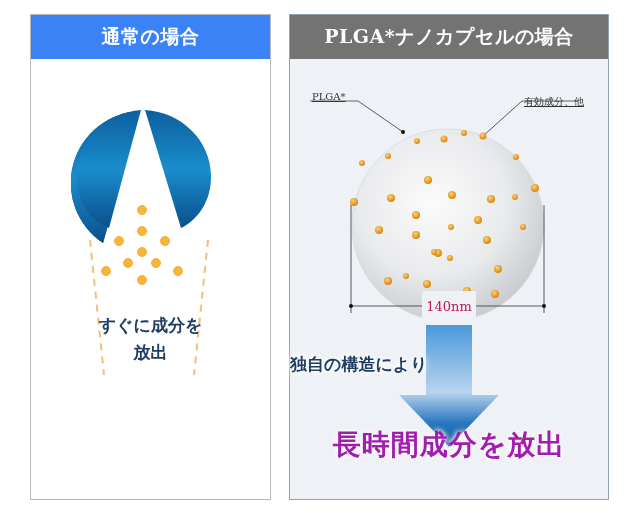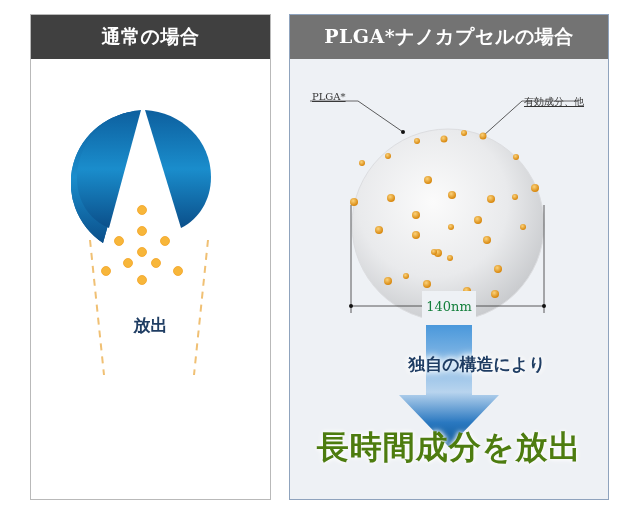--- a/index.html
+++ b/index.html
@@ -3,30 +3,30 @@
 <meta charset="utf-8">
 <style>
   html,body{margin:0;padding:0;}
   body{width:640px;height:517px;background:#ffffff;position:relative;overflow:hidden;
        font-family:"DejaVu Serif","Liberation Serif",serif;}
   .panel{position:absolute;box-sizing:border-box;}
   .left{left:30px;top:14px;width:241px;height:486px;border:1px solid #b9b9b9;background:#fff;}
   .right{left:289px;top:14px;width:320px;height:486px;border:1px solid #8fa3bd;background:#eef1f5;}
   .hdr{position:absolute;left:0;top:0;right:0;height:44px;display:flex;align-items:center;justify-content:center;
        color:#fff;font-weight:bold;font-size:19px;letter-spacing:0.5px;}
-  .left .hdr{background:#404040;}
+  .left .hdr{background:#3b82f6;}
   .right .hdr{background:#737373;font-size:19px;}
   .abs{position:absolute;}
   .navytext{color:#1f3d63;font-weight:bold;text-align:center;font-size:17px;line-height:27px;}
   .lbl{font-size:10px;color:#333;font-family:"DejaVu Serif",serif;text-decoration:underline;}
-  .red{color:#4d7c0f;font-weight:bold;font-size:32px;text-align:center;
+  .red{color:#a21caf;font-weight:bold;font-size:28px;text-align:center;
        text-shadow:0 0 4px #fff,0 0 6px #fff;letter-spacing:1px;}
-  .mid{color:#1f3d63;font-weight:bold;font-size:17px;text-align:center;line-height:28px;
-       text-shadow:0 0 5px #fff,0 0 8px #fff,0 0 10px #fff;padding-left:28px;}
-  .dim{font-size:13px;color:#15803d;background:#eef1f5;padding:8px 4px;text-align:center;}
+  .mid{color:#1f3d63;font-weight:bold;font-size:17px;line-height:28px;
+       text-shadow:0 0 5px #fff,0 0 8px #fff,0 0 10px #fff;}
+  .dim{font-size:13px;color:#be185d;background:#eef1f5;padding:8px 4px;text-align:center;}
 </style>
 </head>
 <body>
 
 <div class="panel left">
   <div class="hdr">通常の場合</div>
 
   <svg class="abs" style="left:40px;top:80px" width="160" height="195" viewBox="0 0 160 195">
     <defs>
       <linearGradient id="capg" x1="0" y1="0" x2="0" y2="1">
@@ -56,20 +56,21 @@
       <circle cx="71" cy="185" r="4.5"></circle>
     </g>
   </svg>
 
   <svg class="abs" style="left:55px;top:225px" width="130" height="140" viewBox="0 0 130 140">
     <path d="M4,0 L18,135" stroke="#f0c074" stroke-width="2" stroke-dasharray="7,6" fill="none"></path>
     <path d="M122,0 L108,135" stroke="#f0c074" stroke-width="2" stroke-dasharray="7,6" fill="none"></path>
   </svg>
 
   <div class="abs navytext" style="left:0;width:239px;top:297px">
+    <div>すぐに成分を</div>
     <div>放出</div>
   </div>
 </div>
 
 <div class="panel right">
   <div class="hdr">PLGA*ナノカプセルの場合</div>
 
   <div class="abs lbl" style="left:22px;top:76px">PLGA*</div>
   <div class="abs lbl" style="left:234px;top:80px">有効成分、他</div>
 

